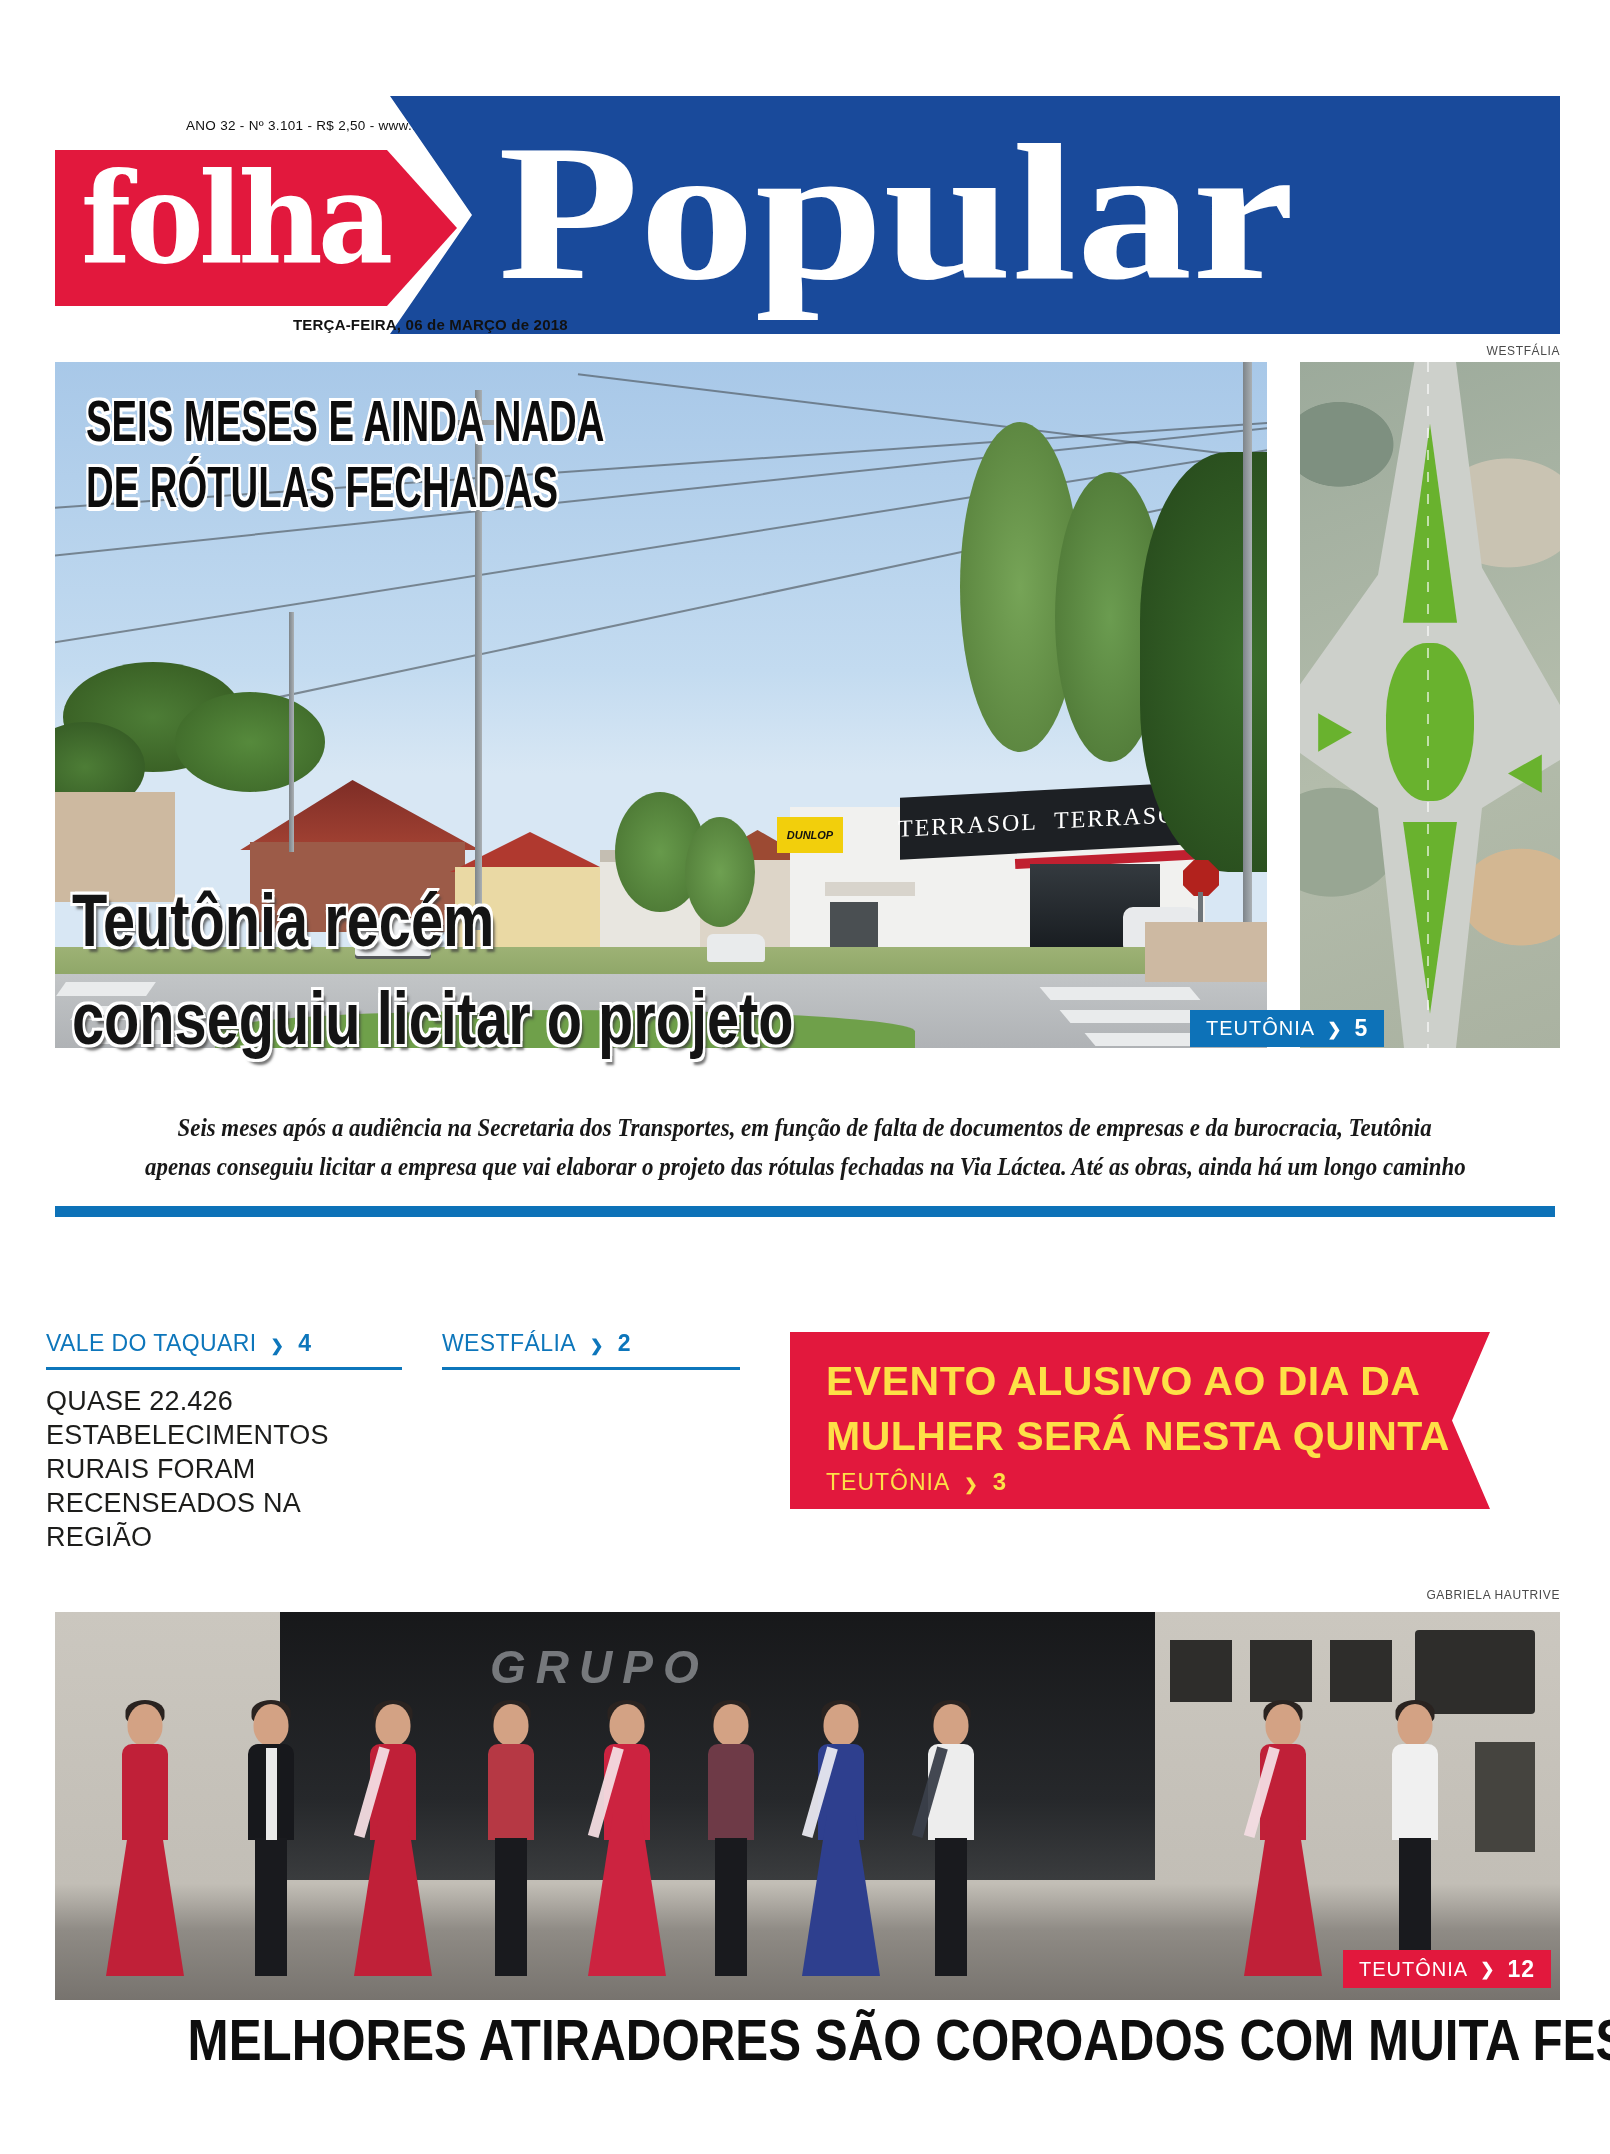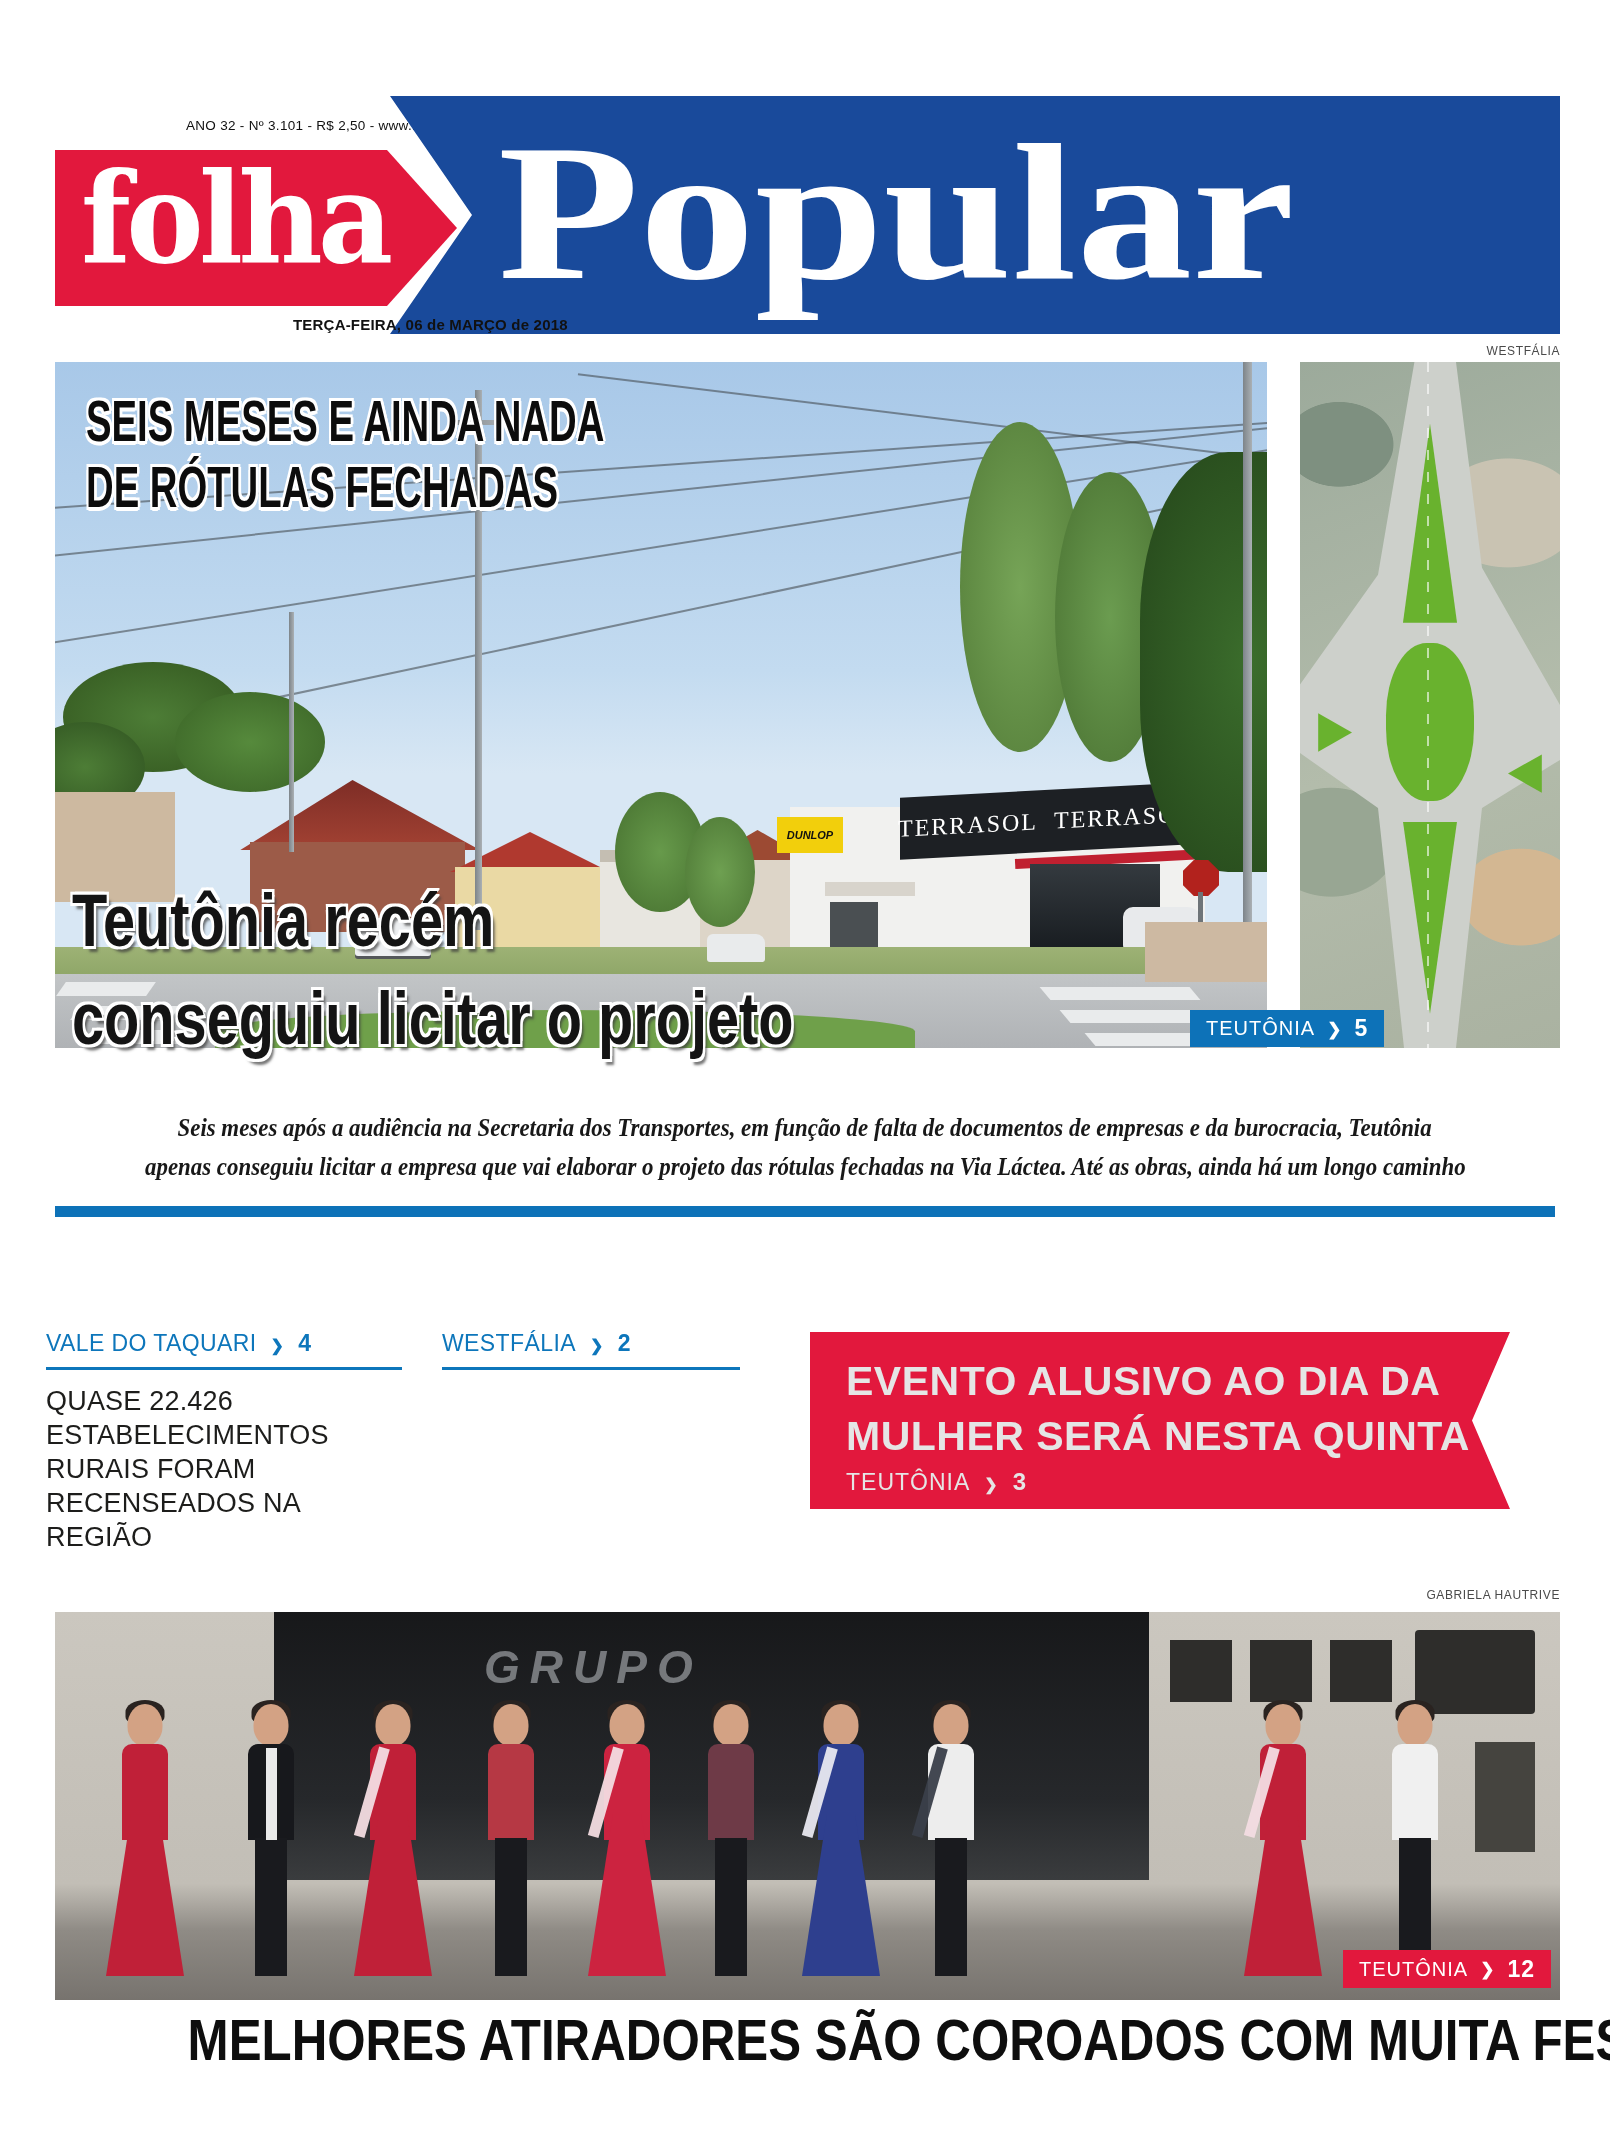--- a/index.html
+++ b/index.html
@@ -66,31 +66,31 @@
   #bluerule{left:55px;top:1206px;width:1500px;height:11px;background:#0d72b8;}
 
   
   .brief{position:absolute;top:1330px;}
   .brief .bhead{color:#0d76bb;font-size:23px;letter-spacing:.4px;display:flex;gap:14px;align-items:baseline;}
   .brief .bhead .arr{font-size:16px;font-weight:bold;}
   .brief .bhead .num{font-weight:bold;font-size:23px;}
   .brief .brule{height:3px;background:#0d76bb;margin-top:10px;}
   .brief .blines{margin-top:14px;font-size:27px;line-height:34px;color:#1d1d1b;letter-spacing:.2px;}
 
-  #ribbon{left:790px;top:1332px;width:700px;height:177px;background:#e2183d;color:#e5e5e5;
-     clip-path:polygon(0 0,100% 0,calc(100% - 38px) 50%,100% 100%,0 100%);margin-left:20px;}
+  #ribbon{left:790px;top:1332px;width:700px;height:177px;background:#e2183d;color:#fde047;
+     clip-path:polygon(0 0,100% 0,calc(100% - 38px) 50%,100% 100%,0 100%);}
   #ribbon .big{position:absolute;left:36px;top:22px;font-weight:bold;font-size:41px;line-height:55px;letter-spacing:.5px;}
   #ribbon .rtag{position:absolute;left:36px;top:136px;display:flex;gap:14px;align-items:baseline;font-size:23px;letter-spacing:1px;}
   #ribbon .rtag .arr{font-size:16px;font-weight:bold;}
   #ribbon .rtag .num{font-weight:bold;font-size:24px;}
 
   
   #photo-bottom{left:55px;top:1612px;width:1505px;height:388px;overflow:hidden;
       background:linear-gradient(180deg,#cbc7bf 0%,#c2beb6 70%,#8f8b85 82%,#77736e 100%);}
-  #backdrop{position:absolute;left:219px;top:0;width:875px;height:268px;
+  #backdrop{position:absolute;left:225px;top:0;width:875px;height:268px;
       background:linear-gradient(180deg,#17181a,#26282b 70%,#3a3c3e);}
   #backdrop .btxt{position:absolute;left:210px;top:28px;color:#8d9094;font-size:46px;font-weight:bold;
       font-style:italic;letter-spacing:10px;opacity:.8;}
   .wallrect{position:absolute;background:#2e2d2b;}
   .person{position:absolute;bottom:24px;width:96px;height:274px;}
   .person .head{position:absolute;top:2px;left:50%;transform:translateX(-50%);width:35px;height:42px;
       border-radius:50% 50% 46% 46%;background:#d3a284;}
   .person .hair{position:absolute;top:-2px;left:50%;transform:translateX(-50%);width:39px;height:24px;
       border-radius:50% 50% 30% 30%;background:#2a2320;}
   .person .torso{position:absolute;top:42px;left:50%;transform:translateX(-50%);width:46px;height:96px;border-radius:10px 10px 0 0;}

